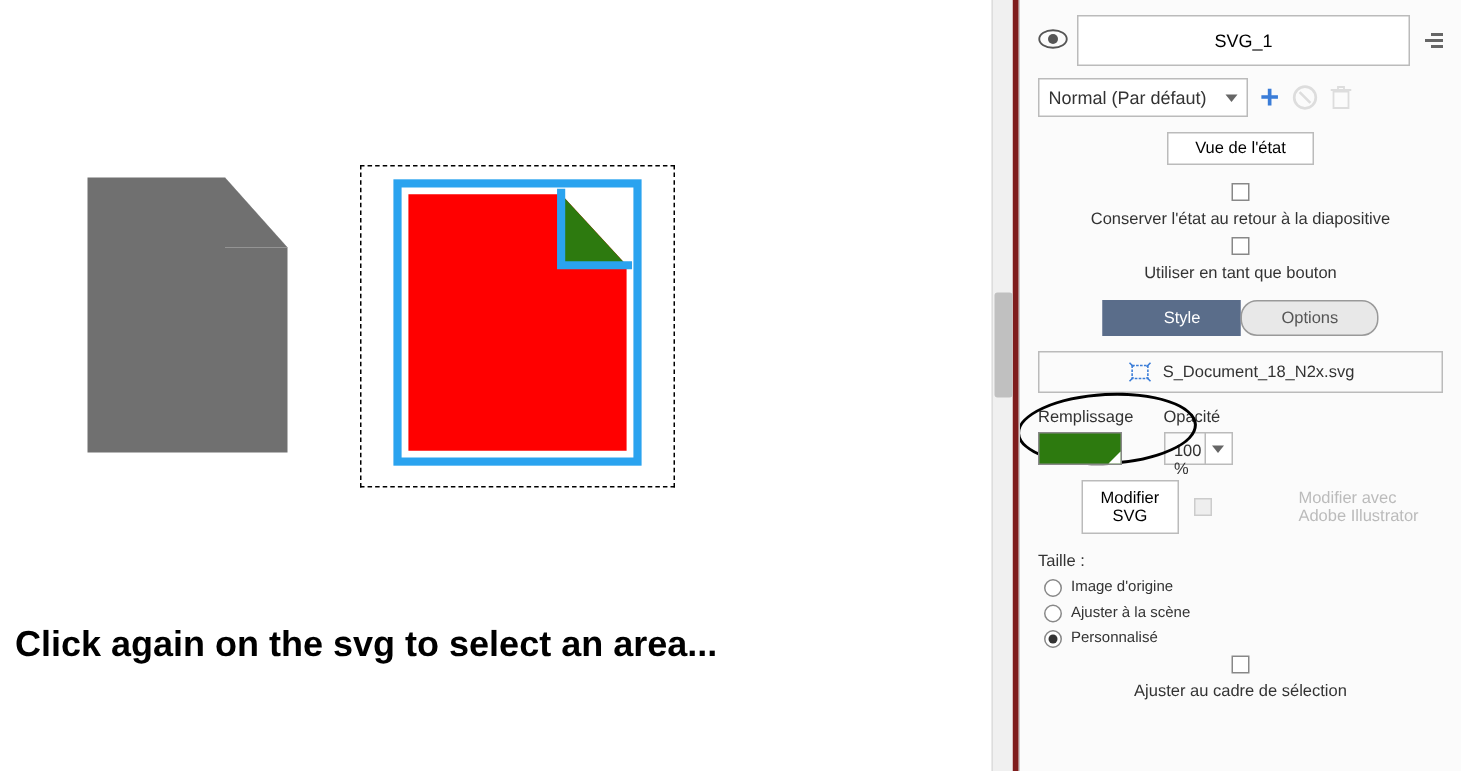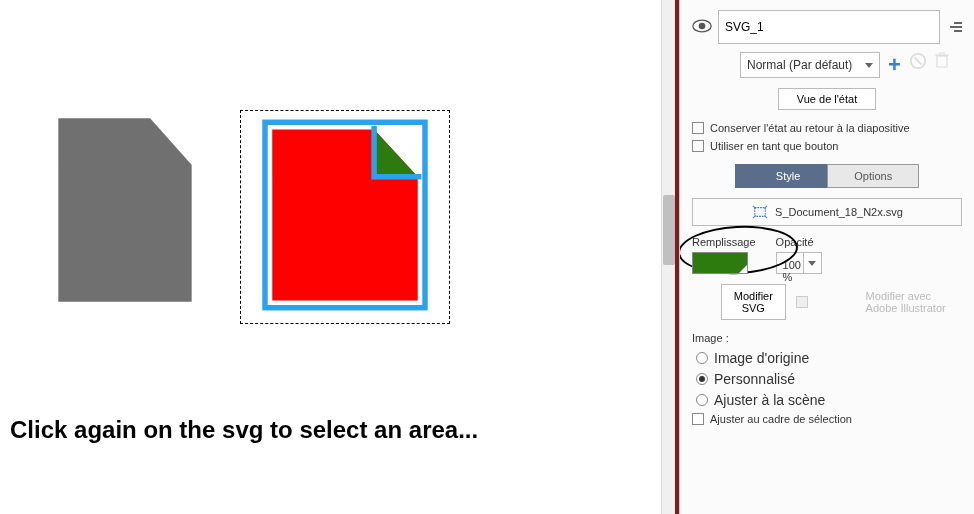--- a/index.html
+++ b/index.html
@@ -7,56 +7,56 @@
 .canvas-area { flex: 1; position: relative; border-right: 4px solid #7f1d1d; }
 .scrollbar-track { position: absolute; right: 0; top: 0; bottom: 0; width: 14px; background: #f0f0f0; border-left: 1px solid #ddd; }
 .scrollbar-thumb { position: absolute; width: 12px; left: 1px; top: 195px; height: 70px; background: #c0c0c0; border-radius: 2px; }
 .canvas-content { padding: 20px; display: flex; gap: 30px; align-items: flex-start; margin-top: 90px; margin-left: 20px; }
 .doc-icon-gray svg { width: 170px; height: 200px; }
 .doc-selected { border: 1px dashed #000; padding: 4px; }
 .canvas-text { position: absolute; left: 10px; bottom: 70px; font-size: 24px; font-weight: bold; font-family: "Century Gothic", Arial, sans-serif; }
 .props-panel { width: 295px; background: #fbfbfb; border-left: 1px solid #ccc; padding: 10px 12px; font-size: 12px; color: #333; overflow: hidden; }
 .row { display: flex; align-items: center; gap: 6px; margin-bottom: 8px; }
 .eye-icon svg { width: 20px; height: 14px; }
-.name-input { flex: 1; border: 1px solid #bbb; padding: 16px 6px; font-size: 12px; height: 24px; }
+.name-input { flex: 1; border: 1px solid #bbb; padding: 16px 6px; font-size: 12px; height: 24px; text-align: center; }
 .menu-icon { width: 16px; display: flex; flex-direction: column; gap: 2px; cursor: pointer; align-items: flex-end; }
 .menu-icon span { display: block; width: 12px; height: 2px; background: #666; }
 .menu-icon span:first-child { width: 8px; }
 .menu-icon span:last-child { width: 8px; }
 .section-title { font-weight: bold; font-size: 12px; margin: 6px 0 8px; display: flex; justify-content: space-between; align-items: center; }
-.state-row { display: flex; align-items: flex-start; gap: 8px; margin-bottom: 10px; margin-left: 48px; }
+.state-row { display: flex; align-items: center; gap: 8px; margin-bottom: 10px; }
 .select-box { border: 1px solid #bbb; padding: 4px 6px; font-size: 12px; background: #fff; height: 26px; width: 140px; display: flex; justify-content: space-between; align-items: center; cursor: pointer; }
 .chevron-down { width: 0; height: 0; border-left: 4px solid transparent; border-right: 4px solid transparent; border-top: 5px solid #666; }
 .plus-icon { color: #3b7dd8; font-size: 22px; font-weight: bold; cursor: pointer; }
 .act-icon { width: 18px; height: 18px; opacity: 0.3; }
 .trash-icon { width: 14px; height: 16px; opacity: 0.3; }
 .btn { border: 1px solid #bbb; background: #fff; padding: 4px 18px; font-size: 11px; cursor: pointer; }
 .center-row { display: flex; justify-content: center; margin-bottom: 12px; }
-.chk-row { display: flex; align-items: center; gap: 6px; font-size: 11px; margin-bottom: 6px; }
+.chk-row { display: flex; align-items: center; gap: 6px; font-size: 11px; margin-bottom: 6px; flex-direction: column; }
 .chk { width: 12px; height: 12px; border: 1px solid #888; background: #fff; cursor: pointer; flex-shrink: 0; }
 .chk.disabled { border-color: #ccc; background: #eee; }
 .tabs { display: flex; margin: 12px 0 10px; justify-content: center; }
 .tab { padding: 5px 26px; font-size: 11px; border: 1px solid #999; cursor: pointer; }
 .tab.active { background: #5a6d8a; color: #fff; border-color: #5a6d8a; padding-left: 40px; }
-.tab.inactive { background: #e8e8e8; color: #555; }
+.tab.inactive { background: #e8e8e8; color: #555; border-radius: 11px; }
 .filename-box { border: 1px solid #bbb; padding: 6px; display: flex; align-items: center; justify-content: center; gap: 6px; font-size: 11px; margin-bottom: 10px; cursor: pointer; }
 .filename-box svg { width: 18px; height: 14px; }
 .fill-row { display: flex; gap: 20px; align-items: flex-end; position: relative; margin-bottom: 10px; }
 .fill-group label, .opac-group label { font-size: 11px; display: block; margin-bottom: 4px; }
 .color-picker { width: 56px; height: 22px; border: 1px solid #888; background: #2d7a0f; position: relative; cursor: pointer; }
 .color-picker::after { content: ''; position: absolute; right: 0; bottom: 0; width: 0; height: 0; border-left: 8px solid transparent; border-bottom: 8px solid #fff; }
 .opac-input { display: flex; }
 .opac-val { border: 1px solid #bbb; padding: 6px 6px; font-size: 11px; width: 28px; height: 22px; }
 .opac-btn { border: 1px solid #bbb; border-left: none; width: 18px; height: 22px; display: flex; align-items: center; justify-content: center; background: #fff; cursor: pointer; }
 .highlight-circle { position: absolute; left: -14px; top: -10px; width: 120px; height: 48px; border: 2px solid #000; border-radius: 50%; pointer-events: none; transform: rotate(-3deg); }
 .modif-row { display: flex; align-items: center; gap: 10px; margin-bottom: 12px; }
 .modif-btn { border: 1px solid #bbb; padding: 5px 10px; font-size: 11px; background: #fff; cursor: pointer; margin-left: 29px; }
 .modif-text-dis { font-size: 11px; color: #bbb; margin-left: 48px; }
 .size-label { font-size: 11px; margin-bottom: 6px; }
-.radio-row { display: flex; align-items: center; gap: 6px; font-size: 14px; margin-bottom: 5px; margin-left: 4px; }
+.radio-row { display: flex; align-items: flex-start; gap: 6px; font-size: 10px; margin-bottom: 5px; margin-left: 4px; }
 .radio { width: 12px; height: 12px; border: 1px solid #888; border-radius: 50%; background: #fff; cursor: pointer; display: flex; align-items: center; justify-content: center; flex-shrink: 0; }
 .radio.checked::after { content: ''; width: 6px; height: 6px; background: #333; border-radius: 50%; }
 </style>
 </head>
 <body>
 
 <div class="canvas-area">
   <div class="canvas-content">
     <div class="doc-icon-gray">
       <svg viewBox="0 0 100 120">
@@ -158,32 +158,32 @@
       </div>
     </div>
   </div>
 
   <div class="modif-row">
     <button class="modif-btn">Modifier SVG</button>
     <span class="chk disabled"></span>
     <span class="modif-text-dis">Modifier avec Adobe Illustrator</span>
   </div>
 
-  <div class="size-label">Image :</div>
+  <div class="size-label">Taille :</div>
   <div class="radio-row">
     <span class="radio"></span>
     <span>Image d'origine</span>
   </div>
   <div class="radio-row">
+    <span class="radio"></span>
+    <span>Ajuster à la scène</span>
+  </div>
+  <div class="radio-row">
     <span class="radio checked"></span>
     <span>Personnalisé</span>
-  </div>
-  <div class="radio-row">
-    <span class="radio"></span>
-    <span>Ajuster à la scène</span>
   </div>
 
   <div class="chk-row" style="">
     <span class="chk"></span>
     <span>Ajuster au cadre de sélection</span>
   </div>
 
 </div>
 
 </body></html>

